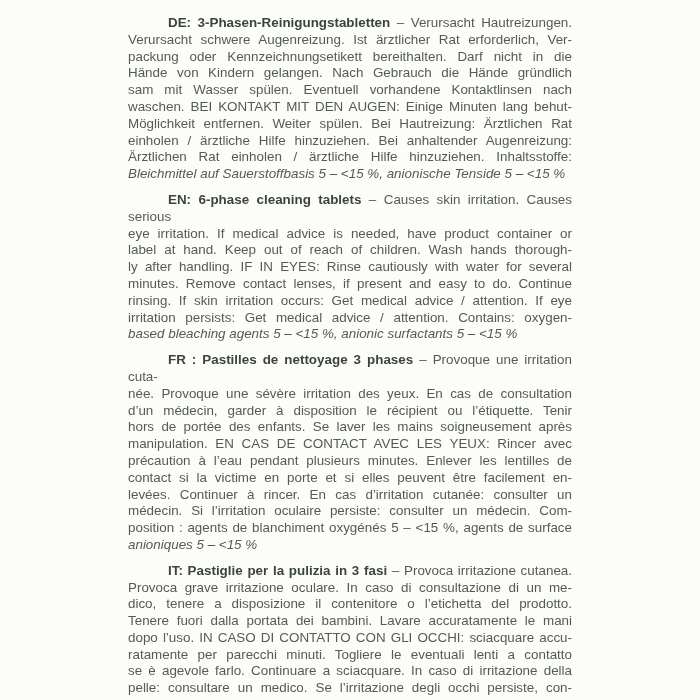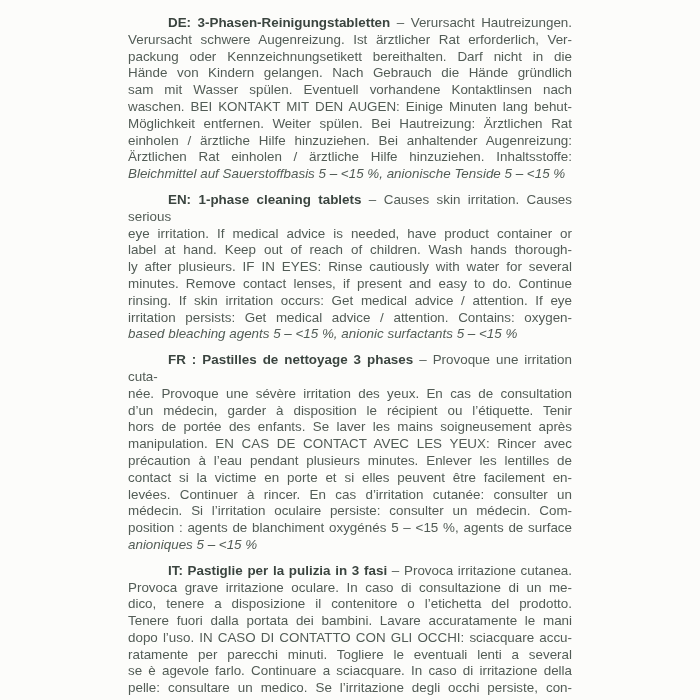--- a/index.html
+++ b/index.html
@@ -54,24 +54,24 @@
         <div class="line" style="">packung oder Kennzeichnungsetikett bereithalten. Darf nicht in die</div>
         <div class="line" style="">Hände von Kindern gelangen. Nach Gebrauch die Hände gründlich</div>
         <div class="line" style="">sam mit Wasser spülen. Eventuell vorhandene Kontaktlinsen nach</div>
         <div class="line" style="">waschen. BEI KONTAKT MIT DEN AUGEN: Einige Minuten lang behut-</div>
         <div class="line" style="">Möglichkeit entfernen. Weiter spülen. Bei Hautreizung: Ärztlichen Rat</div>
         <div class="line" style="">einholen / ärztliche Hilfe hinzuziehen. Bei anhaltender Augenreizung:</div>
         <div class="line" style="">Ärztlichen Rat einholen / ärztliche Hilfe hinzuziehen. Inhaltsstoffe:</div>
         <div class="line last" style="">Bleichmittel auf Sauerstoffbasis 5 – &lt;15 %, anionische Tenside 5 – &lt;15 %</div>
       </div>
       <div class="para">
-        <div class="line" style=""><b class="lead">EN: 1-phase cleaning tablets</b> – Causes skin irritation. Causes serious</div>
+        <div class="line" style=""><b class="lead">EN: 6-phase cleaning tablets</b> – Causes skin irritation. Causes serious</div>
         <div class="line" style="">eye irritation. If medical advice is needed, have product container or</div>
         <div class="line" style="">label at hand. Keep out of reach of children. Wash hands thorough-</div>
-        <div class="line" style="">ly after plusieurs. IF IN EYES: Rinse cautiously with water for several</div>
+        <div class="line" style="">ly after handling. IF IN EYES: Rinse cautiously with water for several</div>
         <div class="line" style="">minutes. Remove contact lenses, if present and easy to do. Continue</div>
         <div class="line" style="">rinsing. If skin irritation occurs: Get medical advice / attention. If eye</div>
         <div class="line" style="">irritation persists: Get medical advice / attention. Contains: oxygen-</div>
         <div class="line last" style="">based bleaching agents 5 – &lt;15 %, anionic surfactants 5 – &lt;15 %</div>
       </div>
       <div class="para">
         <div class="line" style=""><b class="lead">FR : Pastilles de nettoyage 3 phases</b> – Provoque une irritation cuta-</div>
         <div class="line" style="">née. Provoque une sévère irritation des yeux. En cas de consultation</div>
         <div class="line" style="">d’un médecin, garder à disposition le récipient ou l’étiquette. Tenir</div>
         <div class="line" style="">hors de portée des enfants. Se laver les mains soigneusement après</div>
@@ -82,20 +82,20 @@
         <div class="line" style="">médecin. Si l’irritation oculaire persiste: consulter un médecin. Com-</div>
         <div class="line" style="">position : agents de blanchiment oxygénés 5 – &lt;15 %, agents de surface</div>
         <div class="line last" style="">anioniques 5 – &lt;15 %</div>
       </div>
       <div class="para">
         <div class="line" style=""><b class="lead">IT: Pastiglie per la pulizia in 3 fasi</b> – Provoca irritazione cutanea.</div>
         <div class="line" style="">Provoca grave irritazione oculare. In caso di consultazione di un me-</div>
         <div class="line" style="">dico, tenere a disposizione il contenitore o l’etichetta del prodotto.</div>
         <div class="line" style="">Tenere fuori dalla portata dei bambini. Lavare accuratamente le mani</div>
         <div class="line" style="">dopo l’uso. IN CASO DI CONTATTO CON GLI OCCHI: sciacquare accu-</div>
-        <div class="line" style="">ratamente per parecchi minuti. Togliere le eventuali lenti a several</div>
+        <div class="line" style="">ratamente per parecchi minuti. Togliere le eventuali lenti a contatto</div>
         <div class="line" style="">se è agevole farlo. Continuare a sciacquare. In caso di irritazione della</div>
         <div class="line" style="">pelle: consultare un medico. Se l’irritazione degli occhi persiste, con-</div>
         <div class="line" style="">sultare un medico. Ingredienti: sbiancanti a base di ossigeno 5 – &lt;15 %,</div>
         <div class="line last" style="">tensioattivi anionici 5 – &lt;15 %</div>
       </div>
     </div>
 </div>
 
 </body></html>

